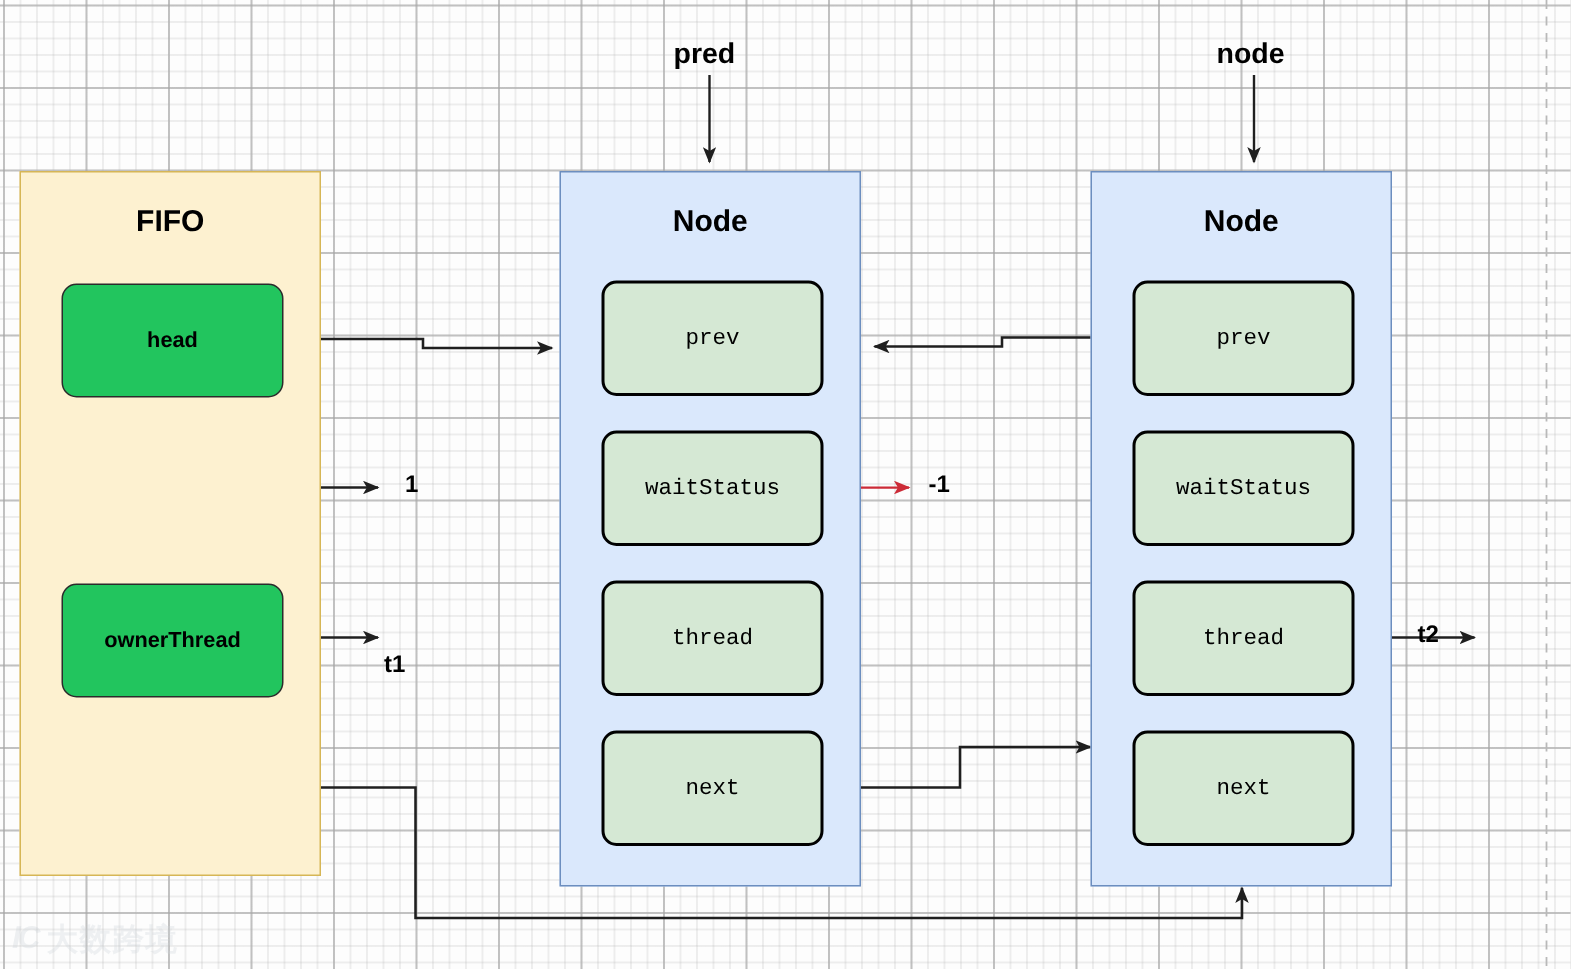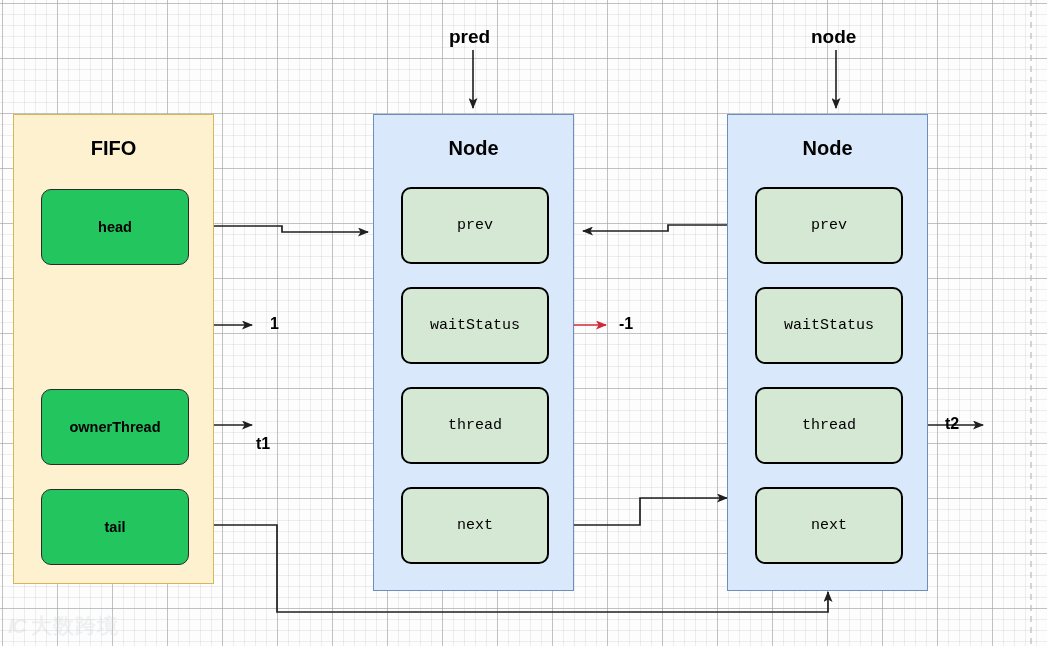--- a/index.html
+++ b/index.html
@@ -189,23 +189,20 @@
 
     <div class="field-box field-white" style="left:27px; top:74px; width:148px; height:76px;">
       <span>head</span>
     </div>
 
 
     <div class="field-box field-white" style="left:27px; top:274px; width:148px; height:76px;">
       <span>ownerThread</span>
     </div>
 
-    <div class="field-box field-white" style="left:27px; top:374px; width:148px; height:76px;">
-      <span>tail</span>
-    </div>
   </div>
 
   <div class="container-box node-box" style="left:373px; top:114px; width:201px; height:477px;">
     <div class="container-title" style="top:22px;">Node</div>
 
     <div class="field-box field-green" style="left:27px; top:72px; width:148px; height:77px;">
       <span>prev</span>
     </div>
 
     <div class="field-box field-green" style="left:27px; top:172px; width:148px; height:77px;">

